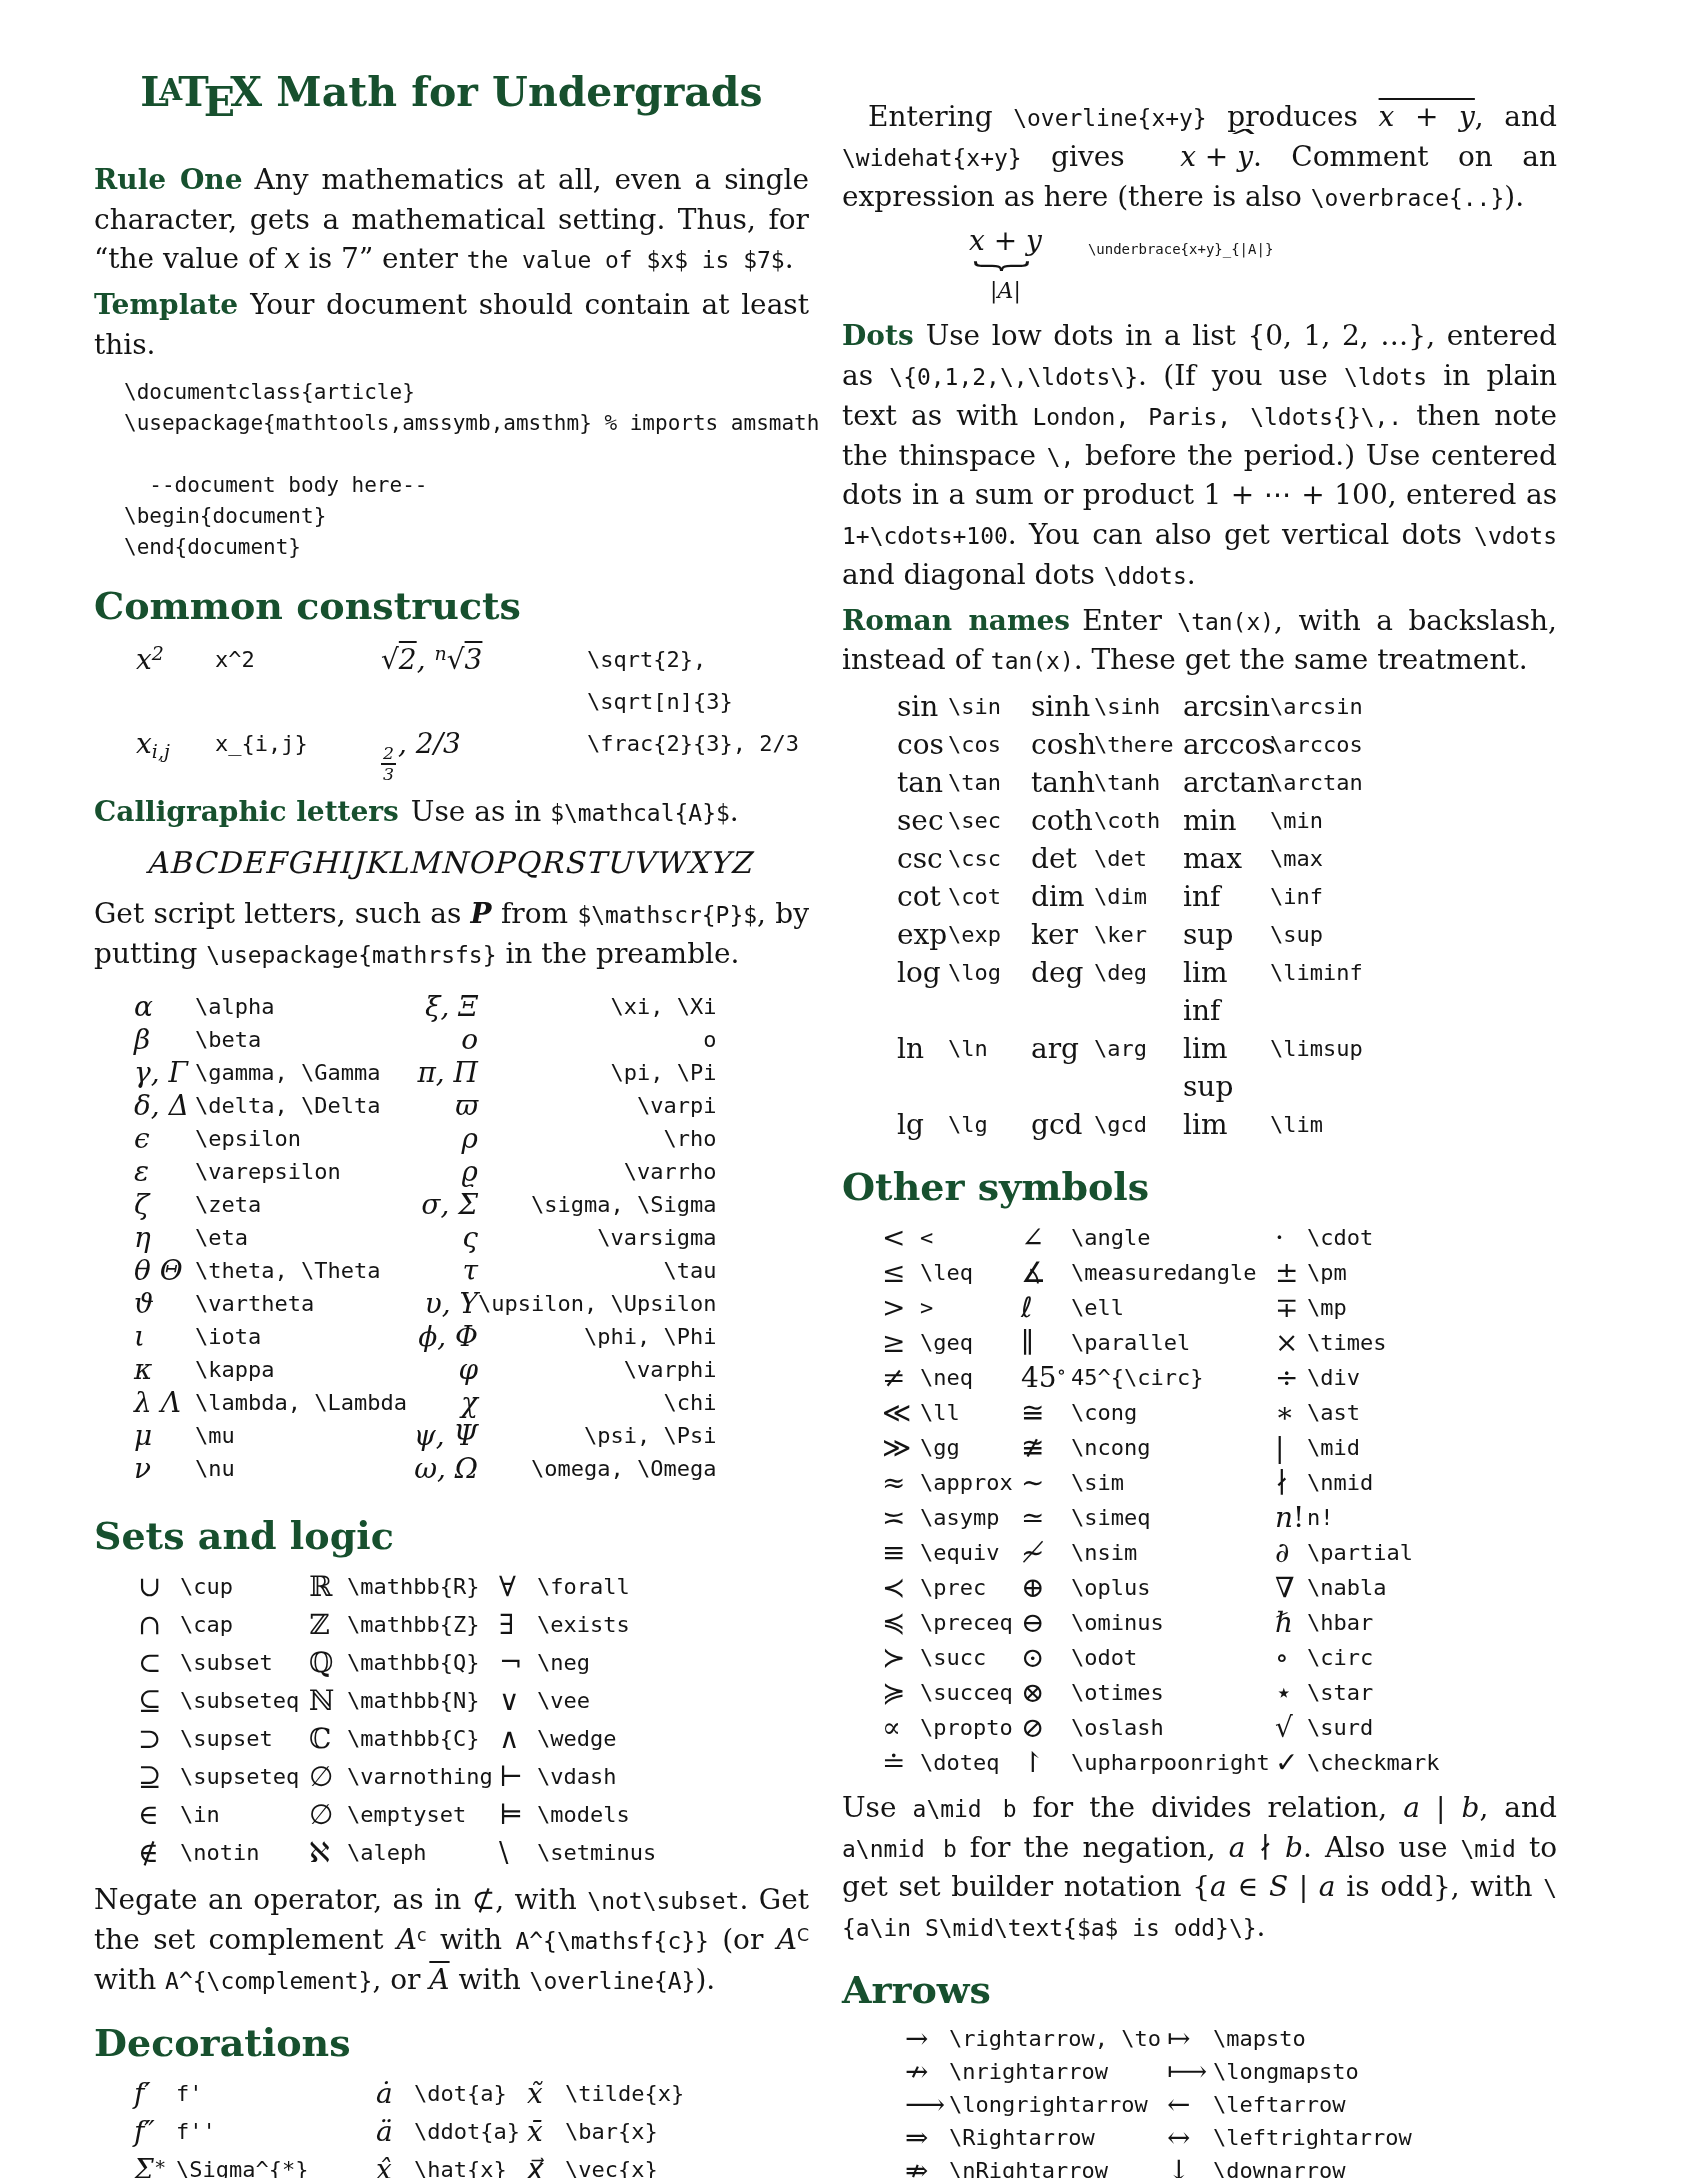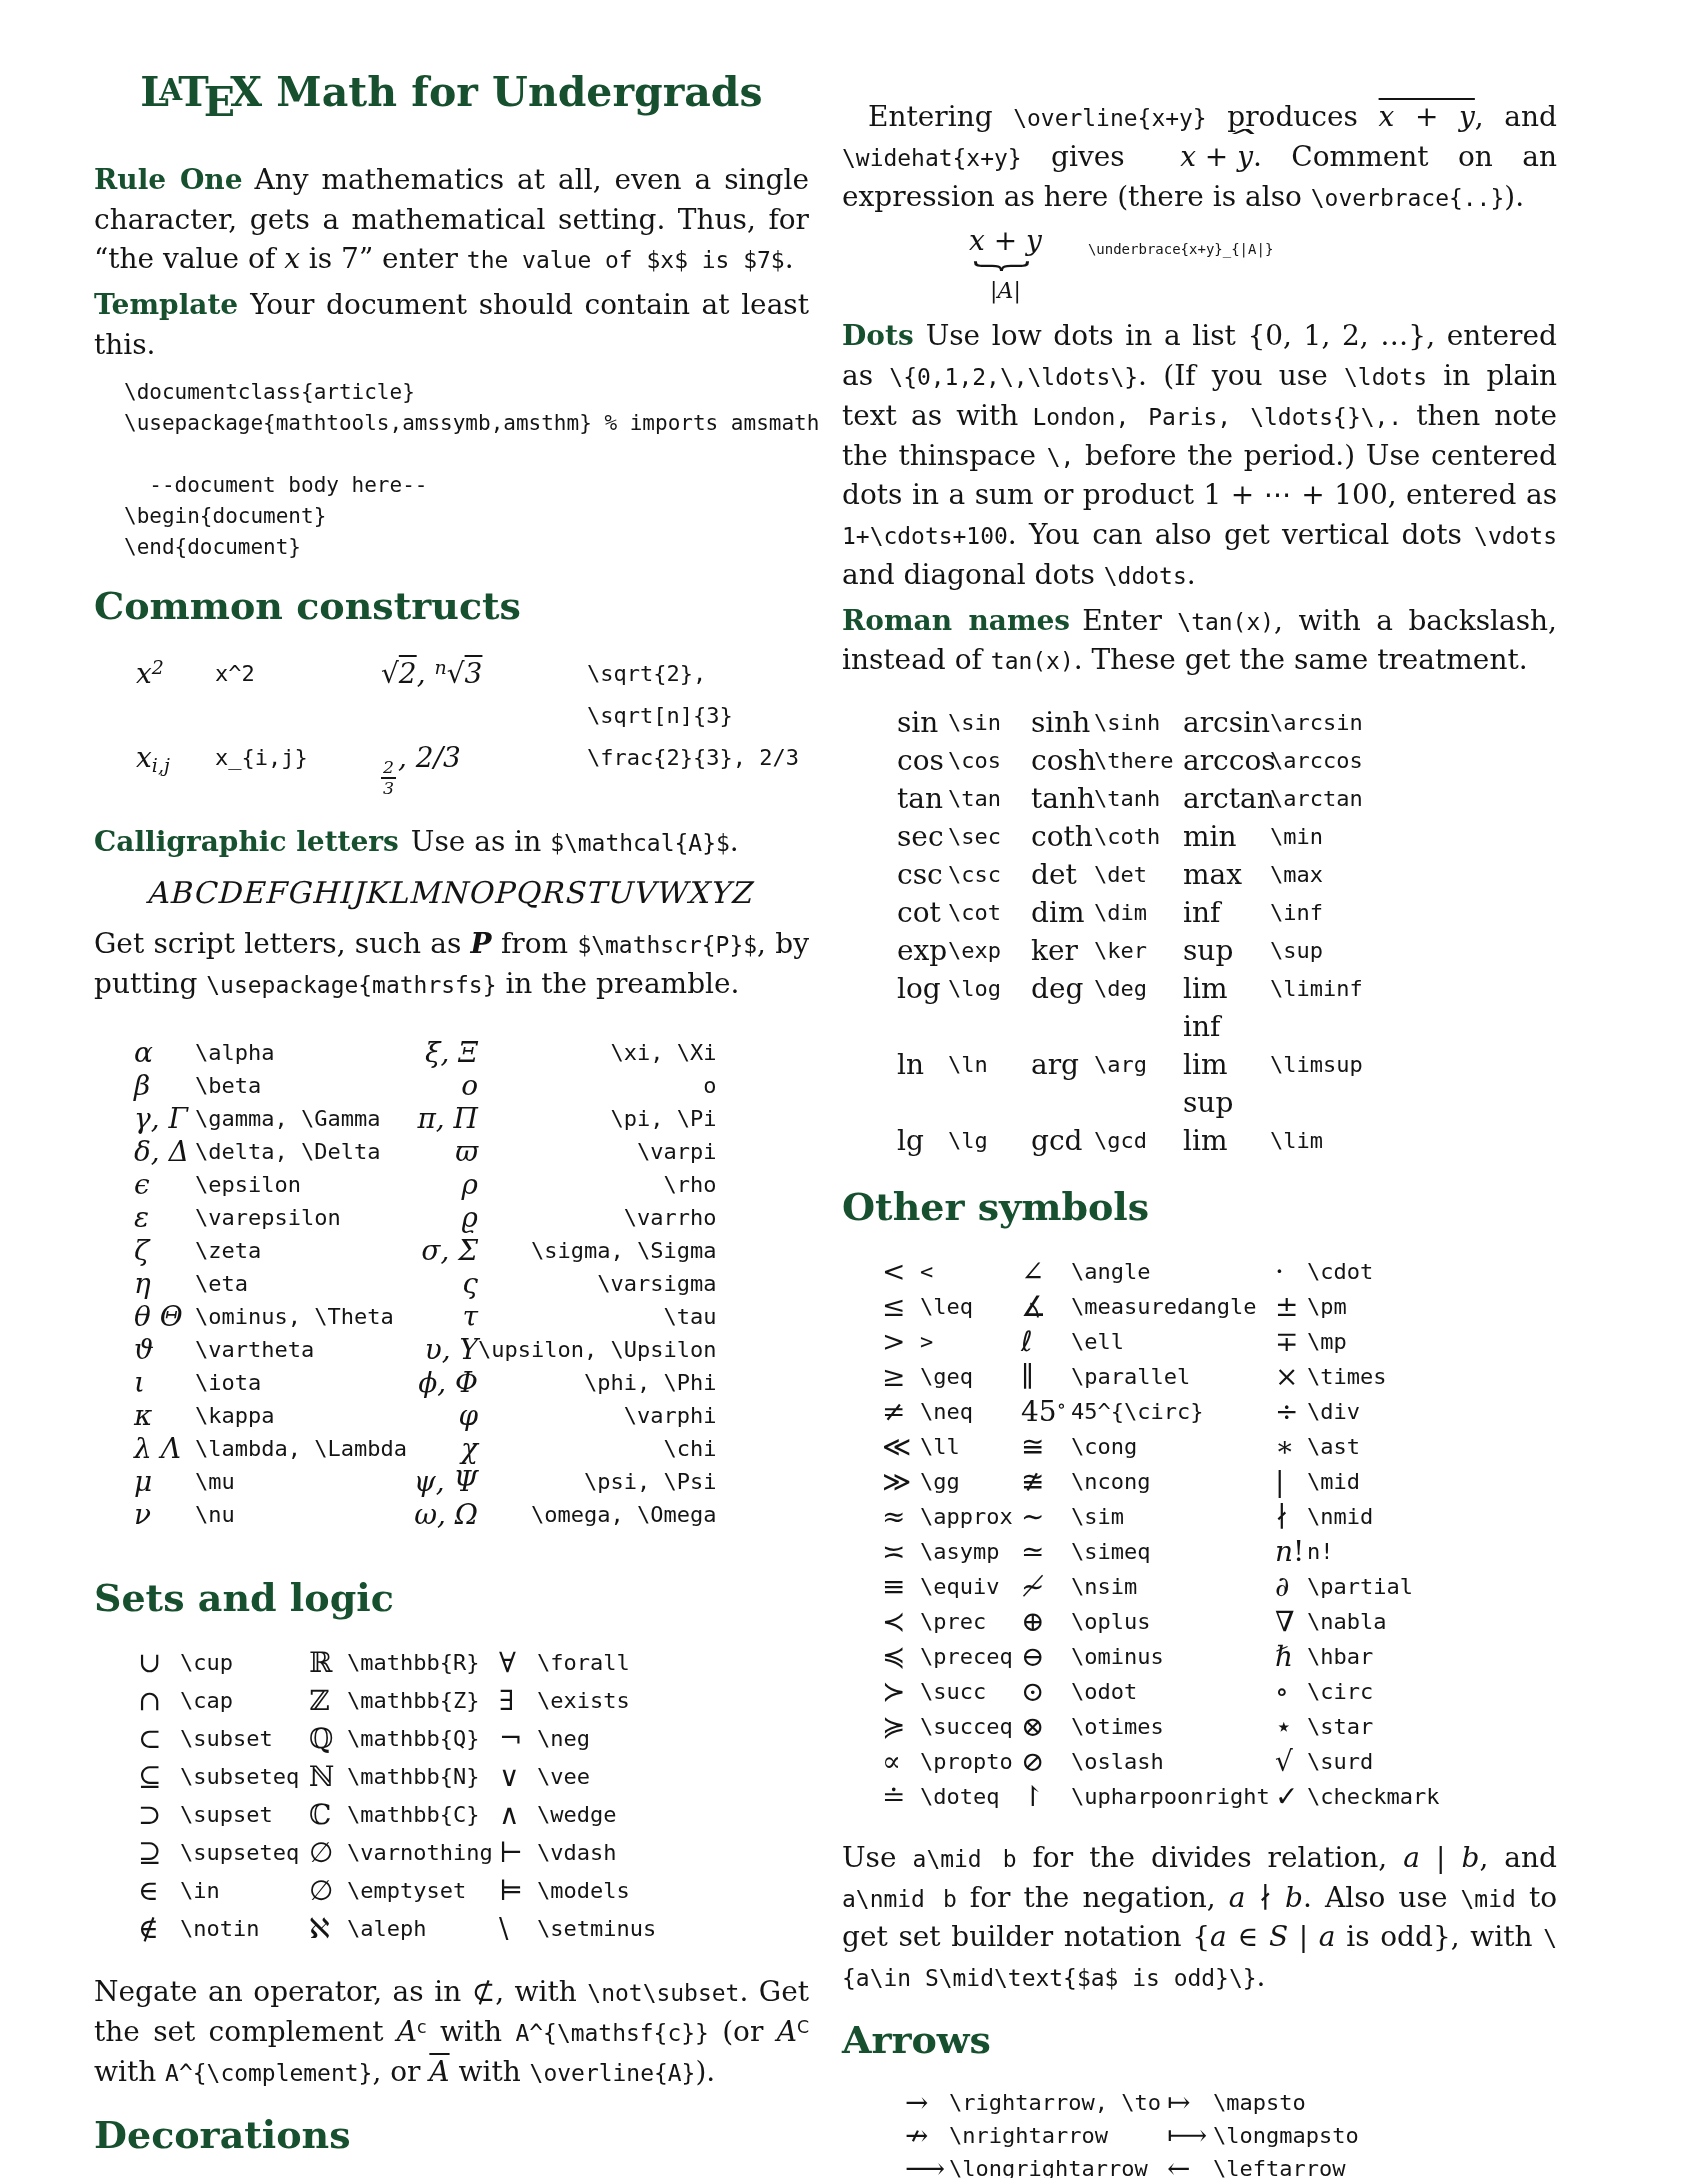--- a/index.html
+++ b/index.html
@@ -41,21 +41,21 @@
   .s-ithat::after{content:"ˆ";position:absolute;left:50%;top:-0.52em;transform:translateX(-50%) scaleX(2.6);}
   .s-frac{display:inline-flex;flex-direction:column;align-items:center;vertical-align:-0.35em;font-size:0.62em;line-height:1.1;margin-right:2px;}
   .s-frac .num{border-bottom:2px solid #141414;padding:0 2px;}
   .s-frac .den{padding:0 2px;}
   
   .code-block{
     font-family:"DejaVu Sans Mono",monospace;font-size:21px;line-height:1.48;
     margin:12px 0 14px 30px;white-space:pre;
   }
   
-  .tbl{display:grid;column-gap:0;row-gap:0;margin:24px 0;}
+  .tbl{display:grid;column-gap:0;row-gap:0;margin:8px 0;}
   .trow{display:contents;}
   .cell{display:block;}
   .c-sym{font-family:"DejaVu Serif","DejaVu Sans",serif;}
   .c-code{font-family:"DejaVu Sans Mono",monospace;font-size:22px;}
   .italic-sym .c-sym{font-style:italic;}
   .tbl-constructs{grid-template-columns:79px 166px 206px auto;padding-left:42px;line-height:42px;}
   .greek-wrap{display:flex;padding-left:40px;margin:8px 0;}
   .tbl-greek-l{grid-template-columns:61px 216px;line-height:33px;}
   .tbl-greek-r{grid-template-columns:67px auto;line-height:33px;text-align:right;}
   .tbl-sets{grid-template-columns:42px 129px 38px 152px 38px auto;padding-left:44px;line-height:38px;}
@@ -111,21 +111,21 @@
     <div class="greek-wrap">
       <div class="tbl tbl-greek-l italic-sym">
           <div class="trow"><span class="cell c-sym">α</span><span class="cell c-code">\alpha</span></div>
           <div class="trow"><span class="cell c-sym">β</span><span class="cell c-code">\beta</span></div>
           <div class="trow"><span class="cell c-sym">γ, Γ</span><span class="cell c-code">\gamma, \Gamma</span></div>
           <div class="trow"><span class="cell c-sym">δ, Δ</span><span class="cell c-code">\delta, \Delta</span></div>
           <div class="trow"><span class="cell c-sym">ϵ</span><span class="cell c-code">\epsilon</span></div>
           <div class="trow"><span class="cell c-sym">ε</span><span class="cell c-code">\varepsilon</span></div>
           <div class="trow"><span class="cell c-sym">ζ</span><span class="cell c-code">\zeta</span></div>
           <div class="trow"><span class="cell c-sym">η</span><span class="cell c-code">\eta</span></div>
-          <div class="trow"><span class="cell c-sym">θ Θ</span><span class="cell c-code">\ominus, \Theta</span></div>
+          <div class="trow"><span class="cell c-sym">θ Θ</span><span class="cell c-code">\theta, \Theta</span></div>
           <div class="trow"><span class="cell c-sym">ϑ</span><span class="cell c-code">\vartheta</span></div>
           <div class="trow"><span class="cell c-sym">ι</span><span class="cell c-code">\iota</span></div>
           <div class="trow"><span class="cell c-sym">κ</span><span class="cell c-code">\kappa</span></div>
           <div class="trow"><span class="cell c-sym">λ Λ</span><span class="cell c-code">\lambda, \Lambda</span></div>
           <div class="trow"><span class="cell c-sym">μ</span><span class="cell c-code">\mu</span></div>
           <div class="trow"><span class="cell c-sym">ν</span><span class="cell c-code">\nu</span></div>
         </div>
       <div class="tbl tbl-greek-r italic-sym">
           <div class="trow"><span class="cell c-sym">ξ, Ξ</span><span class="cell c-code">\xi, \Xi</span></div>
           <div class="trow"><span class="cell c-sym">o</span><span class="cell c-code">o</span></div>

